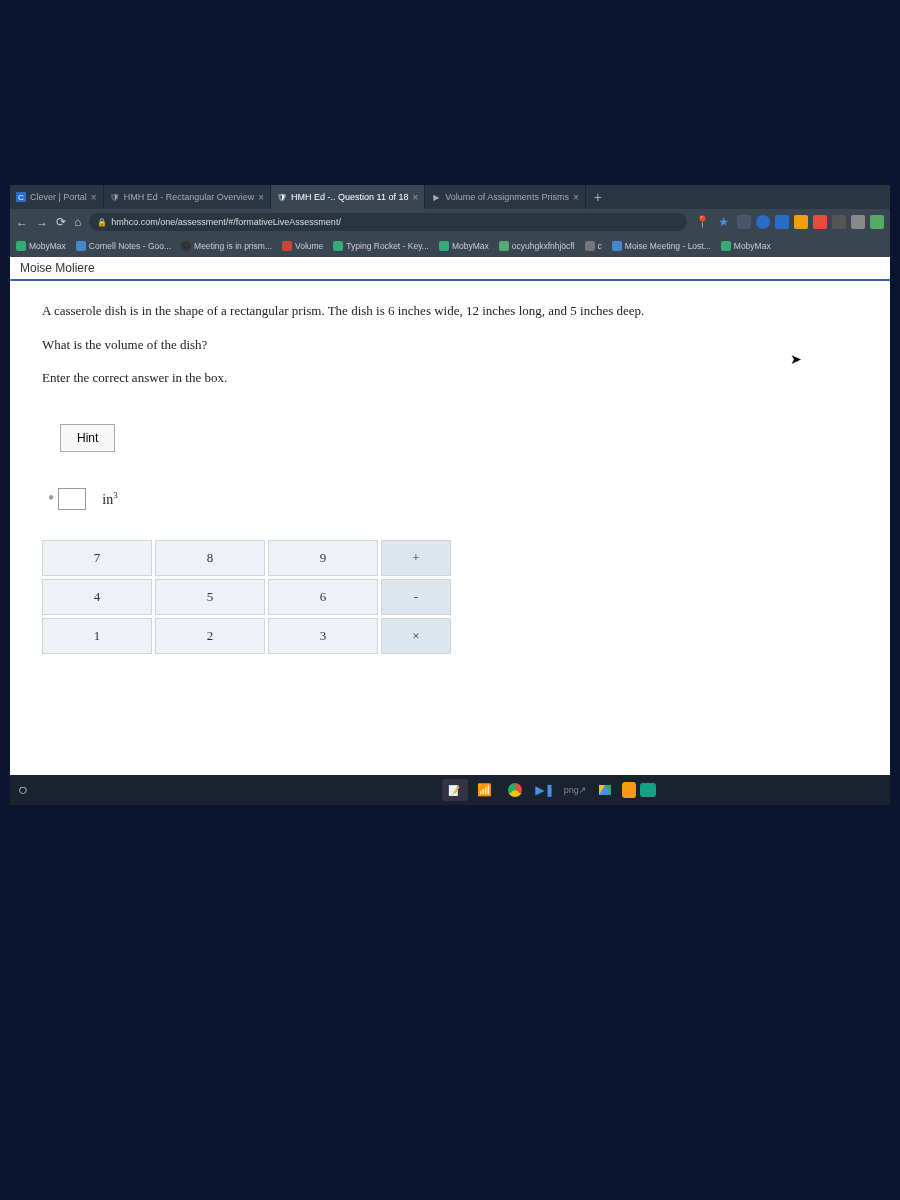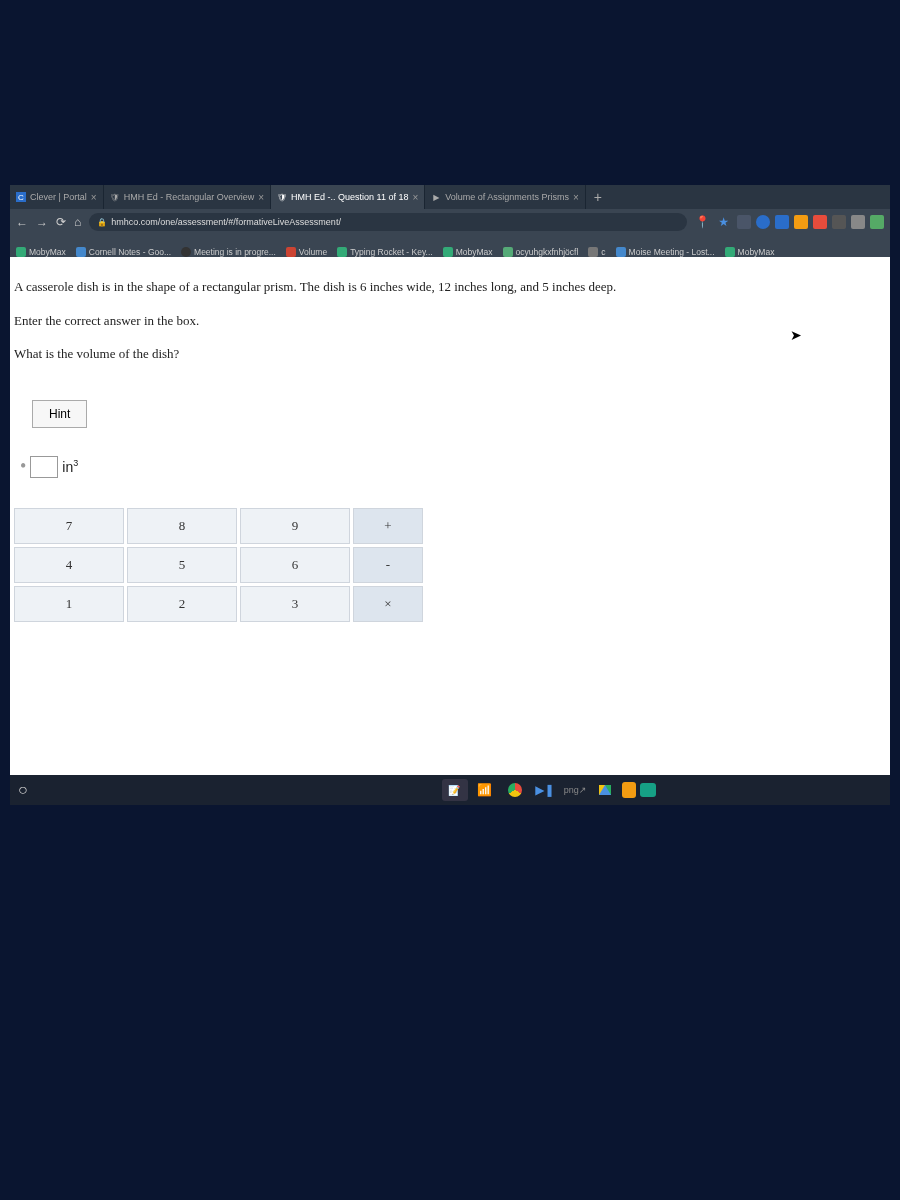--- a/index.html
+++ b/index.html
@@ -64,67 +64,67 @@
       color: #ddd;
       gap: 4px;
     }
     .lock { color: #8a9; font-size: 8px; }
     .ext-icons { display: flex; gap: 5px; align-items: center; }
     .ext-icon { width: 14px; height: 14px; border-radius: 2px; }
     .bookmarks-bar {
       background: #3a4552;
       height: 22px;
       display: flex;
-      align-items: flex-end;
+      align-items: center;
       padding: 0 6px;
       gap: 10px;
       font-size: 8.5px;
       color: #ccc;
     }
     .bookmark { display: flex; align-items: center; gap: 3px; cursor: pointer; white-space: nowrap; }
     .bm-icon { width: 10px; height: 10px; border-radius: 2px; display: inline-block; }
     .page-header {
       background: #fff;
       padding: 4px 10px;
       border-bottom: 2px solid #3a5fb5;
       font-size: 12px;
       color: #333;
     }
     .content {
       background: #fff;
-      padding: 20px 4px;
+      padding: 20px 32px;
       flex: 1;
       font-family: Georgia, serif;
       font-size: 13px;
       color: #222;
       position: relative;
       border-radius: 7px;
     }
     .q-text { margin-bottom: 14px; line-height: 1.5; }
     .hint-btn {
       border: 1px solid #aaa;
       background: #f7f7f7;
       padding: 6px 16px;
       font-size: 12px;
-      margin: 22px 0 4px 18px;
+      margin: 22px 0 12px 18px;
       cursor: pointer;
       display: inline-block;
     }
     .answer-row {
       display: flex;
       align-items: baseline;
       margin: 24px 0 0 6px;
       gap: 4px;
     }
     .answer-box {
       width: 28px; height: 22px;
       border: 1px solid #999;
       background: #fff;
     }
-    .unit { font-size: 14px; font-family: Liberation Sans, sans-serif; }
+    .unit { font-size: 14px; font-family: Liberation Serif, serif; margin-left: 12px; }
     .unit sup { font-size: 9px; }
     .keypad {
       margin-top: 30px;
       display: grid;
       grid-template-columns: repeat(3, 110px) 70px;
       grid-auto-rows: 36px;
       gap: 3px;
       width: fit-content;
     }
     .key {
@@ -215,21 +215,21 @@
     <span class="bookmark">
         <span class="bm-icon" style="background:#3a7;"></span>
         <span>MobyMax</span>
       </span>
     <span class="bookmark">
         <span class="bm-icon" style="background:#48c;"></span>
         <span>Cornell Notes - Goo...</span>
       </span>
     <span class="bookmark">
         <span class="bm-icon" style="background:#333;border-radius:50%;"></span>
-        <span>Meeting is in progre...</span>
+        <span>Meeting is in prism...</span>
       </span>
     <span class="bookmark">
         <span class="bm-icon" style="background:#c43;"></span>
         <span>Volume</span>
       </span>
     <span class="bookmark">
         <span class="bm-icon" style="background:#3a7;"></span>
         <span>Typing Rocket - Key...</span>
       </span>
     <span class="bookmark">
@@ -247,25 +247,28 @@
     <span class="bookmark">
         <span class="bm-icon" style="background:#48c;"></span>
         <span>Moise Meeting - Lost...</span>
       </span>
     <span class="bookmark">
         <span class="bm-icon" style="background:#3a7;"></span>
         <span>MobyMax</span>
       </span>
   </div>
 
+  <div class="page-header">
+    <span>Moise Moliere</span>
+  </div>
 
   <div class="content">
     <p class="q-text">A casserole dish is in the shape of a rectangular prism. The dish is 6 inches wide, 12 inches long, and 5 inches deep.</p>
+    <p class="q-text">What is the volume of the dish?</p>
     <p class="q-text">Enter the correct answer in the box.</p>
-    <p class="q-text">What is the volume of the dish?</p>
 
     <span class="cursor">➤</span>
 
     <button class="hint-btn">Hint</button>
 
     <div class="answer-row">
       <span style="font-size:18px;color:#999;">•</span>
       <input class="answer-box" style="">
       <span class="unit"><span>in</span><sup>3</sup></span>
     </div>

